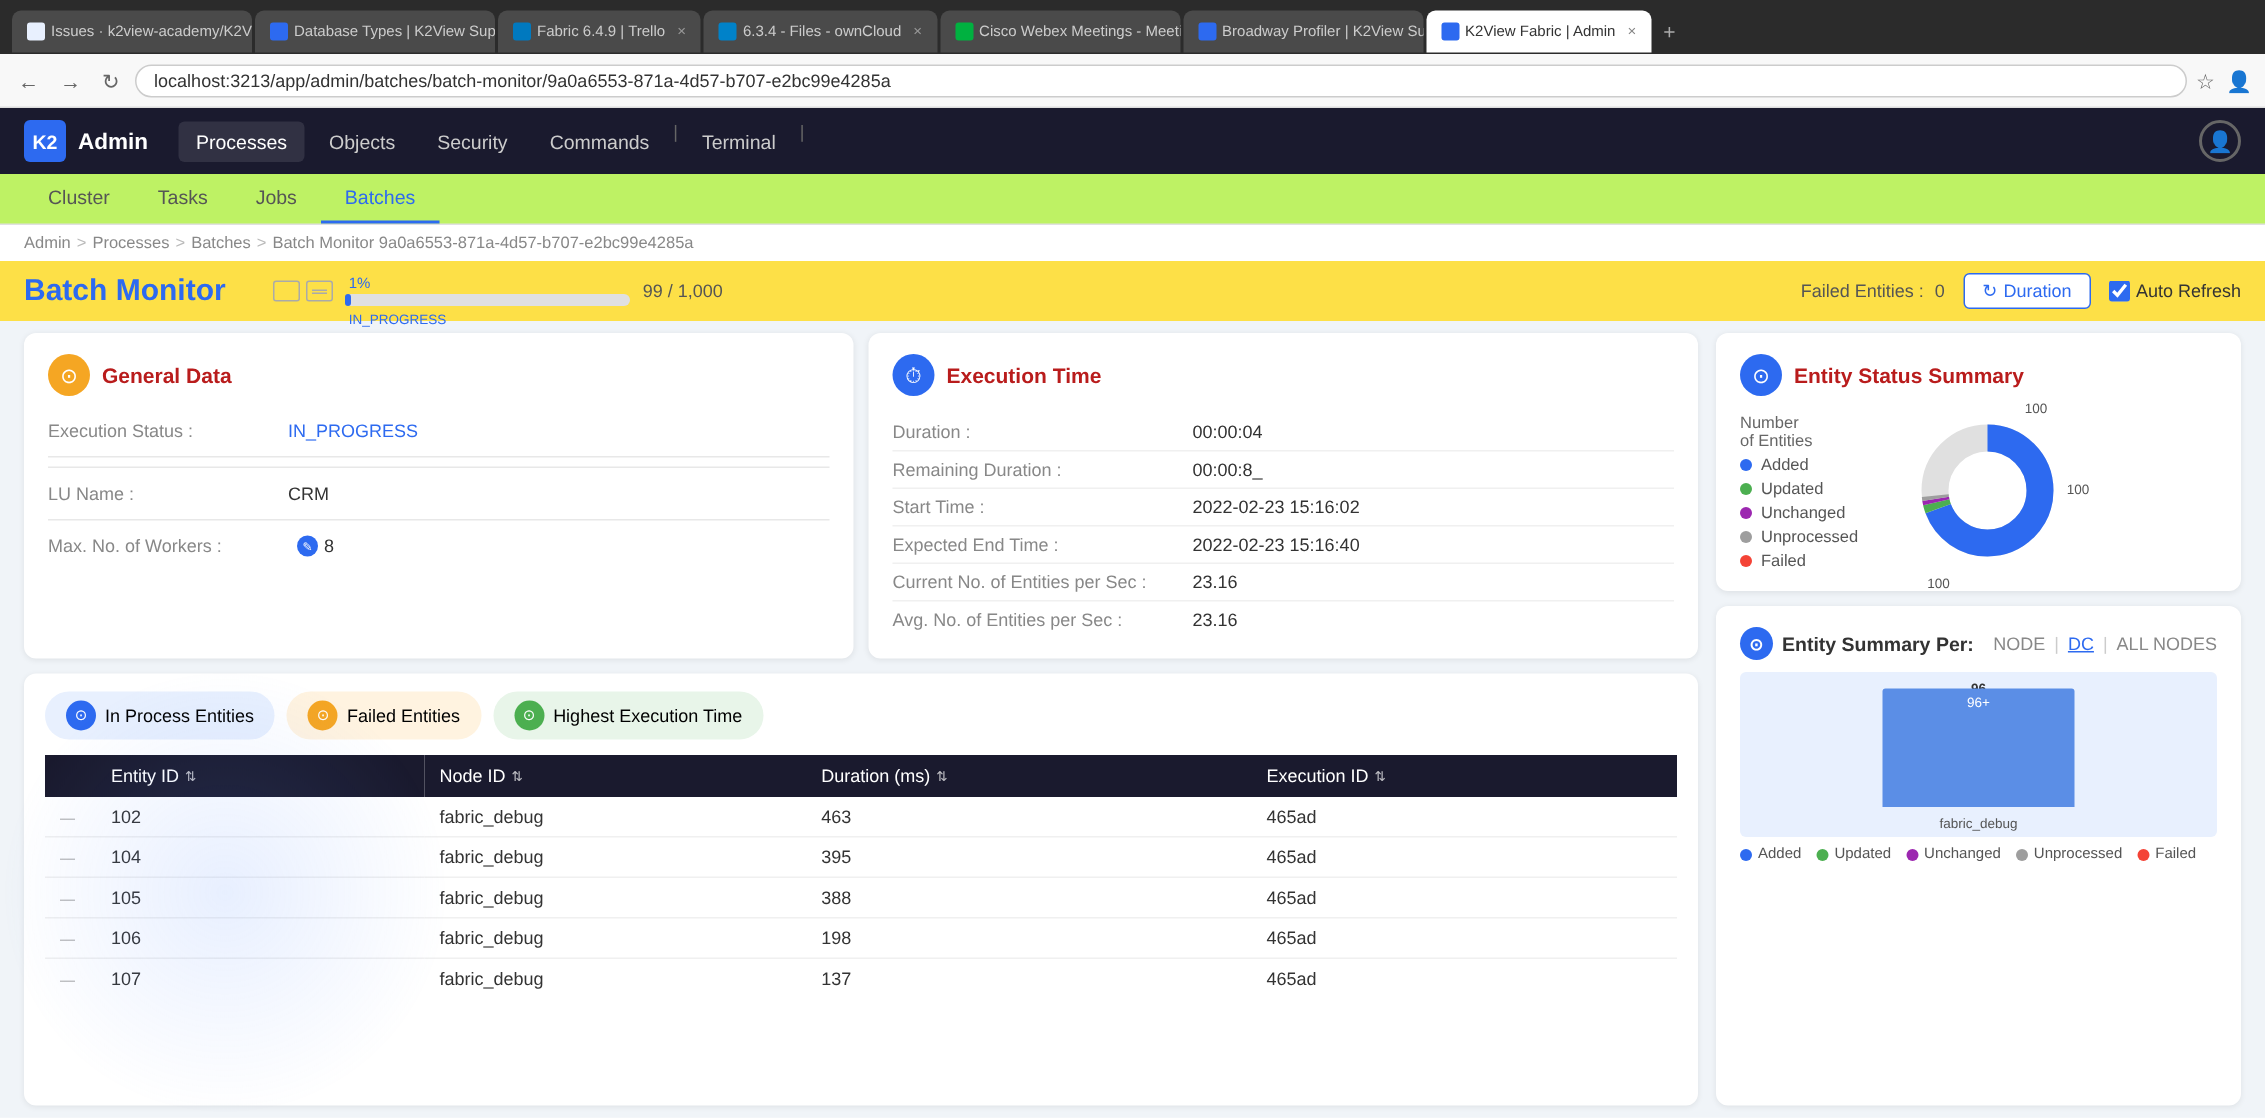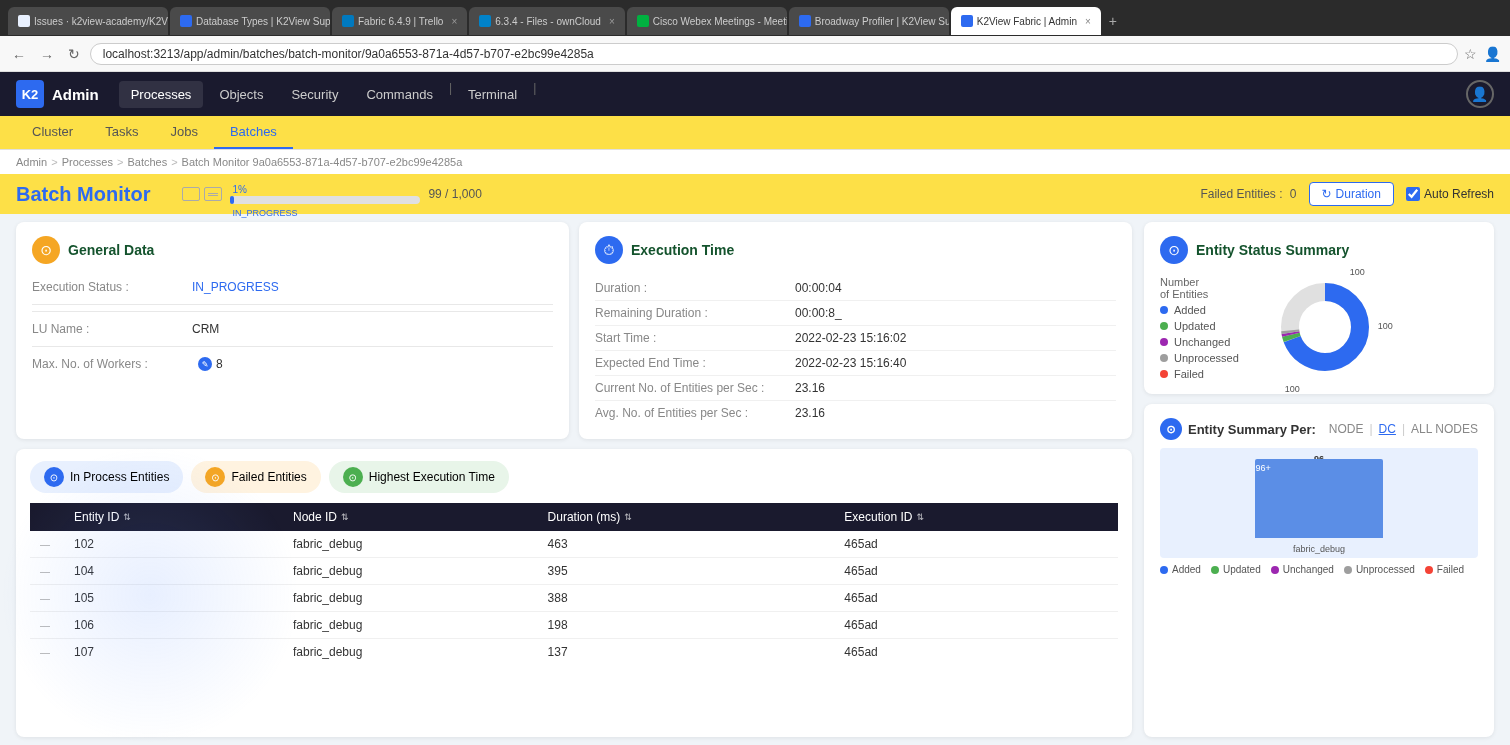--- a/index.html
+++ b/index.html
@@ -26,21 +26,21 @@
     .logo-icon { width: 28px; height: 28px; background: #2d6af0; border-radius: 4px; display: flex; align-items: center; justify-content: center; color: white; font-weight: bold; font-size: 13px; }
     .logo-text { color: white; font-size: 15px; font-weight: 600; }
     .top-nav-menu { display: flex; gap: 4px; }
     .top-nav-item { color: #ccc; font-size: 13px; padding: 6px 12px; border-radius: 4px; cursor: pointer; }
     .top-nav-item:hover, .top-nav-item.active { color: white; background: rgba(255,255,255,0.1); }
     .top-nav-divider { color: #666; }
     .top-nav-right { margin-left: auto; }
     .user-icon { width: 28px; height: 28px; border-radius: 50%; border: 2px solid #666; display: flex; align-items: center; justify-content: center; color: #ccc; font-size: 14px; }
 
     
-    .sub-nav { display: flex; gap: 0; padding: 0 16px; border-bottom: 1px solid #e0e0e0; background: #fde047; }
+    .sub-nav { display: flex; gap: 0; padding: 0 16px; border-bottom: 1px solid #e0e0e0; background: #bef264; }
     .sub-nav-item { padding: 8px 16px; font-size: 13px; color: #555; cursor: pointer; border-bottom: 2px solid transparent; }
     .sub-nav-item.active { color: #2d6af0; border-bottom-color: #2d6af0; font-weight: 500; }
 
     
     .breadcrumb { padding: 6px 16px; font-size: 11px; color: #888; display: flex; align-items: center; gap: 4px; }
     .breadcrumb a { color: #888; text-decoration: none; }
     .breadcrumb .sep { color: #bbb; }
 
     
     .page-header { display: flex; align-items: center; padding: 8px 16px 8px; gap: 16px; background: #fde047; }
@@ -68,21 +68,21 @@
 
     
     .card { background: #fff; border-radius: 8px; padding: 14px 16px; box-shadow: 0 1px 4px rgba(0,0,0,0.08); }
 
     
     .general-data-card { }
     .card-header { display: flex; align-items: center; gap: 8px; margin-bottom: 12px; }
     .card-icon { width: 28px; height: 28px; border-radius: 50%; display: flex; align-items: center; justify-content: center; color: white; font-size: 14px; }
     .card-icon.orange { background: #f5a623; }
     .card-icon.blue { background: #2d6af0; }
-    .card-title { font-size: 14px; font-weight: 600; color: #14532d; }
+    .card-title { font-size: 14px; font-weight: 600; color: #b91c1c; }
     .data-table { width: 100%; }
     .data-row { display: flex; padding: 4px 0; align-items: center; }
     .data-label { color: #888; font-size: 12px; width: 160px; flex-shrink: 0; }
     .data-value { color: #333; font-size: 12px; }
     .data-value.blue { color: #2d6af0; font-weight: 500; }
     .data-value.with-icon { display: flex; align-items: center; gap: 4px; }
     .info-dot { width: 14px; height: 14px; border-radius: 50%; background: #2d6af0; display: flex; align-items: center; justify-content: center; color: white; font-size: 8px; cursor: pointer; }
     .edit-dot { width: 14px; height: 14px; border-radius: 50%; background: #2d6af0; display: flex; align-items: center; justify-content: center; color: white; font-size: 8px; cursor: pointer; margin-left: 6px; }
     .divider { width: 100%; height: 1px; background: #e8e8e8; margin: 6px 0; }
 
@@ -490,21 +490,21 @@
             <span class="per-tab active">DC</span>
             <span class="per-divider">|</span>
             <span class="per-tab">ALL NODES</span>
           </div>
         </div>
 
         <div class="chart-area">
 
           <div style="position:absolute;top:6px;left:50%;transform:translateX(-50%);font-size:9px;color:#333;font-weight:600;">96</div>
           <div style="position:absolute;bottom:20px;left:30%;width:40%;height:72%;background:#5b8ee6;border-radius:2px 2px 0 0;">
-            <div style="text-align:left;font-size:9px;color:#fff;padding-top:4px;">96+</div>
+            <div style="text-align:center;font-size:9px;color:#fff;padding-top:4px;">96+</div>
           </div>
           <div style="position:absolute;bottom:4px;left:50%;transform:translateX(-50%);font-size:9px;color:#555;white-space:nowrap;">fabric_debug</div>
         </div>
 
         <div class="per-legend">
           <div class="per-legend-item">
             <div class="per-legend-dot" style="background:#2d6af0;"></div>
             <span>Added</span>
           </div>
           <div class="per-legend-item">

